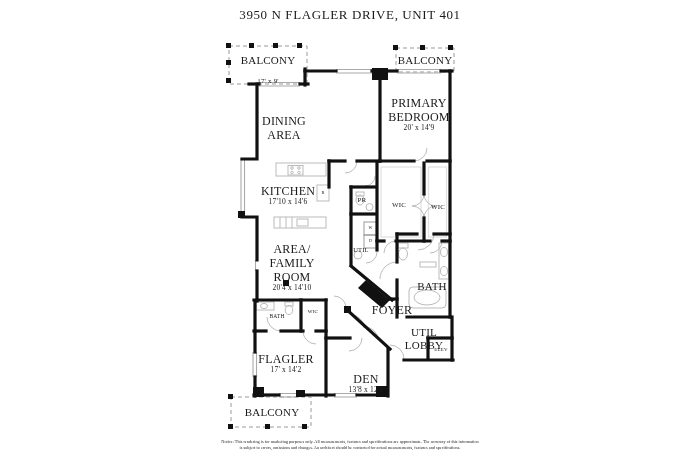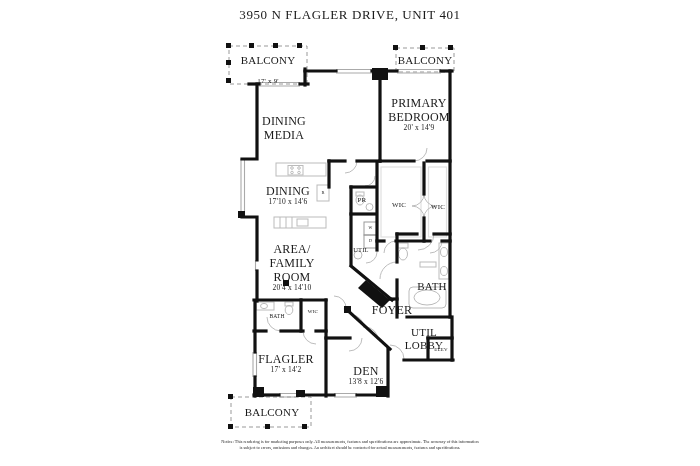--- a/index.html
+++ b/index.html
@@ -220,31 +220,31 @@
   <div class="lbl" style="left:268px;top:54px;width:60px">
     <span class="name n75">BALCONY</span>
     <span class="dims d7">17' x 9'</span>
   </div>
 
   <div class="lbl" style="left:425px;top:54px;width:60px">
     <span class="name n75">BALCONY</span>
   </div>
 
   <div class="lbl" style="left:284px;top:114px;width:50px">
-    <span class="name n8">DINING MEDIA</span>
+    <span class="name n8">DINING AREA</span>
   </div>
 
 
   <div class="lbl" style="left:419px;top:96px;width:62px">
     <span class="name n8">PRIMARY BEDROOM</span>
     <span class="dims d75">20' x 14'9</span>
   </div>
 
   <div class="lbl" style="left:288px;top:184px;width:72px">
-    <span class="name n8">DINING</span>
+    <span class="name n8">KITCHEN</span>
     <span class="dims d75">17'10 x 14'6</span>
   </div>
 
   <div class="lbl n7" style="left:362px;top:196px;width:40px">
     <span>PR</span>
   </div>
 
   <div class="lbl n7" style="left:399px;top:201px;width:30px">
     <span>WIC</span>
   </div>
@@ -297,21 +297,21 @@
 
   <div class="lbl n5" style="left:441px;top:347px;width:24px">
     <span>ELEV</span>
   </div>
 
   <div class="lbl" style="left:286px;top:352px;width:80px">
     <span class="name n8">FLAGLER</span>
     <span class="dims d75">17' x 14'2</span>
   </div>
 
-  <div class="lbl" style="left:366px;top:364px;width:70px">
+  <div class="lbl" style="left:366px;top:372px;width:70px">
     <span class="name n8">DEN</span>
     <span class="dims d75">13'8 x 12'6</span>
   </div>
 
   <div class="lbl n75" style="left:272px;top:406px;width:60px">
     <span>BALCONY</span>
   </div>
 
   <div class="disclaimer">
     <span class="name">Notice: This rendering is for marketing purposes only. All measurements, features and specifications are approximate. The accuracy of this information</span>

